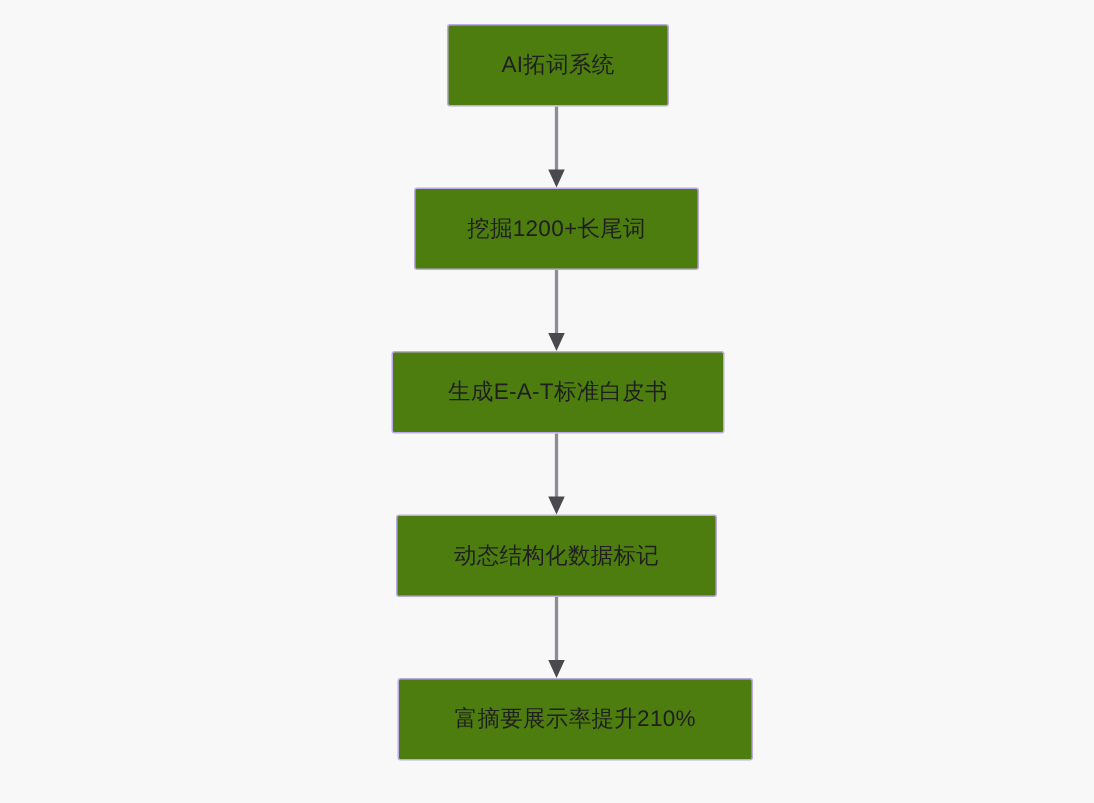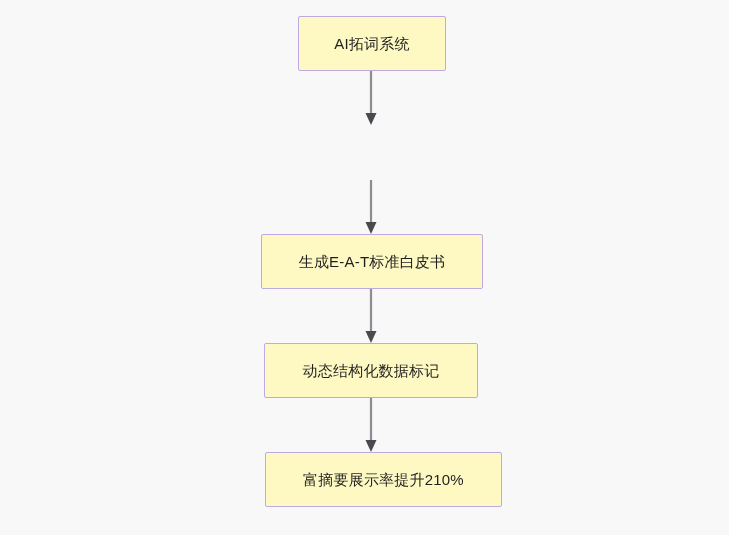--- a/index.html
+++ b/index.html
@@ -16,21 +16,21 @@
 
   #flowchart {
     position: relative;
     width: 729px;
     height: 535px;
   }
 
   .node {
     position: absolute;
     box-sizing: border-box;
-    background: #fef9c3;
+    background: #4d7c0f;
     border: 1px solid #bcaae4;
     border-radius: 2px;
     display: flex;
     align-items: center;
     justify-content: center;
     color: #1f1f1f;
     font-size: 15px;
     line-height: 1;
     letter-spacing: 0.2px;
     white-space: nowrap;
@@ -89,20 +89,23 @@
     <g>
       <line class="edge-line" x1="371" y1="398" x2="371" y2="444"></line>
       <polygon class="edge-head" points="371,452 365.5,440 376.5,440"></polygon>
     </g>
   </svg>
 
   <div class="node node-1">
     <span class="node-label">AI拓词系统</span>
   </div>
 
+  <div class="node node-2">
+    <span class="node-label">挖掘1200+长尾词</span>
+  </div>
 
   <div class="node node-4">
     <span class="node-label">动态结构化数据标记</span>
   </div>
 
   <div class="node node-3">
     <span class="node-label">生成E-A-T标准白皮书</span>
   </div>
 
   <div class="node node-5">

